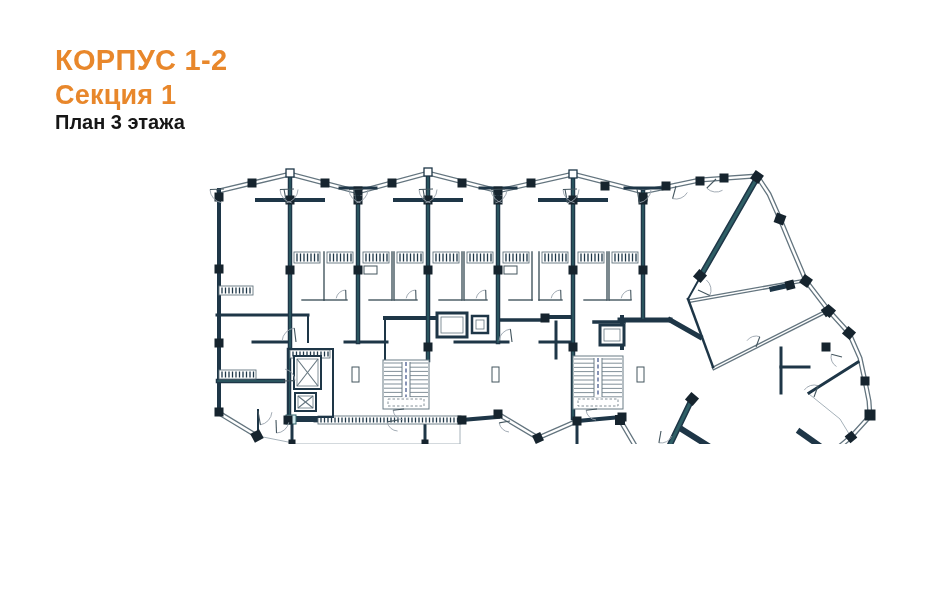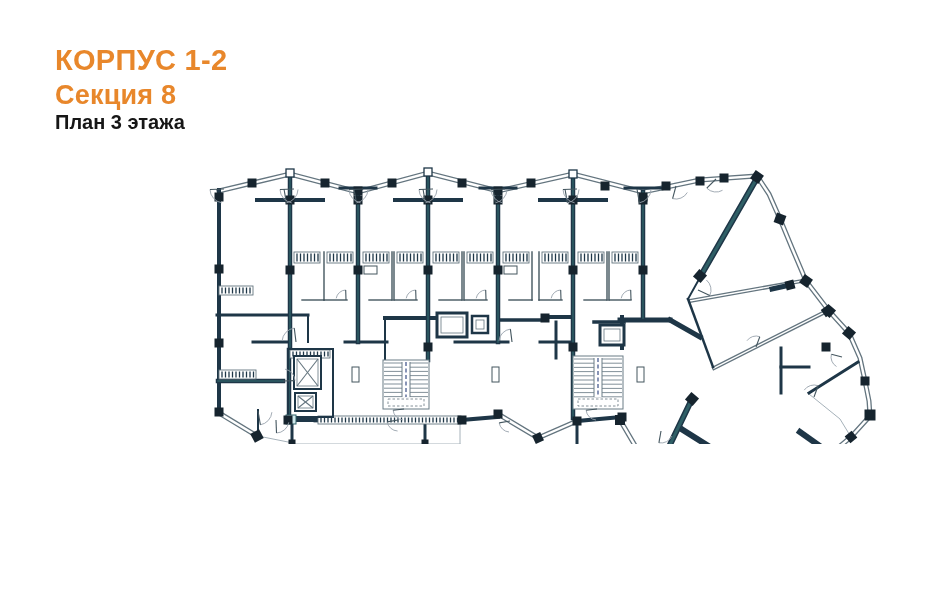--- a/index.html
+++ b/index.html
@@ -10,21 +10,21 @@
   .t2{font-size:27px;font-weight:bold;margin-top:4px;letter-spacing:.2px;}
   .t3{font-size:20px;font-weight:bold;color:#161616;}
   #plan-svg{position:absolute;left:0;top:0;}
 </style>
 </head>
 <body>
 
 <div class="page">
   <div class="titles">
     <div class="t1" style="color: rgb(232, 135, 43);">КОРПУС 1-2</div>
-    <div class="t2" style="color: rgb(232, 135, 43);">Секция 8</div>
+    <div class="t2" style="color: rgb(232, 135, 43);">Секция 1</div>
     <div class="t3" style="color: rgb(22, 22, 22);">План 3 этажа</div>
   </div>
   <svg id="plan-svg" width="941" height="600" viewBox="0 0 941 600" xmlns="http://www.w3.org/2000/svg">
       <polyline points="263,437 293,443" fill="none" stroke="#a6b2ba" stroke-width="1" stroke-linecap="square" stroke-linejoin="miter"></polyline>
       <polyline points="293,444 460,444" fill="none" stroke="#a6b2ba" stroke-width="1" stroke-linecap="square" stroke-linejoin="miter"></polyline>
       <polyline points="460,444 460,421" fill="none" stroke="#a6b2ba" stroke-width="1" stroke-linecap="square" stroke-linejoin="miter"></polyline>
       <polyline points="710,448 697,471 678,512" fill="none" stroke="#a6b2ba" stroke-width="1" stroke-linecap="square" stroke-linejoin="miter"></polyline>
       <polyline points="809,394 840,419 851,437" fill="none" stroke="#a6b2ba" stroke-width="1" stroke-linecap="square" stroke-linejoin="miter"></polyline>
       <polyline points="219,191 290,174 358,192 428,173 498,191 573,174 643,192 700,180 757,176" fill="none" stroke="#64757f" stroke-width="5" stroke-linecap="square" stroke-linejoin="miter"></polyline>
       <polyline points="219,191 290,174 358,192 428,173 498,191 573,174 643,192 700,180 757,176" fill="none" stroke="#ffffff" stroke-width="2.4" stroke-linecap="square" stroke-linejoin="miter"></polyline>

